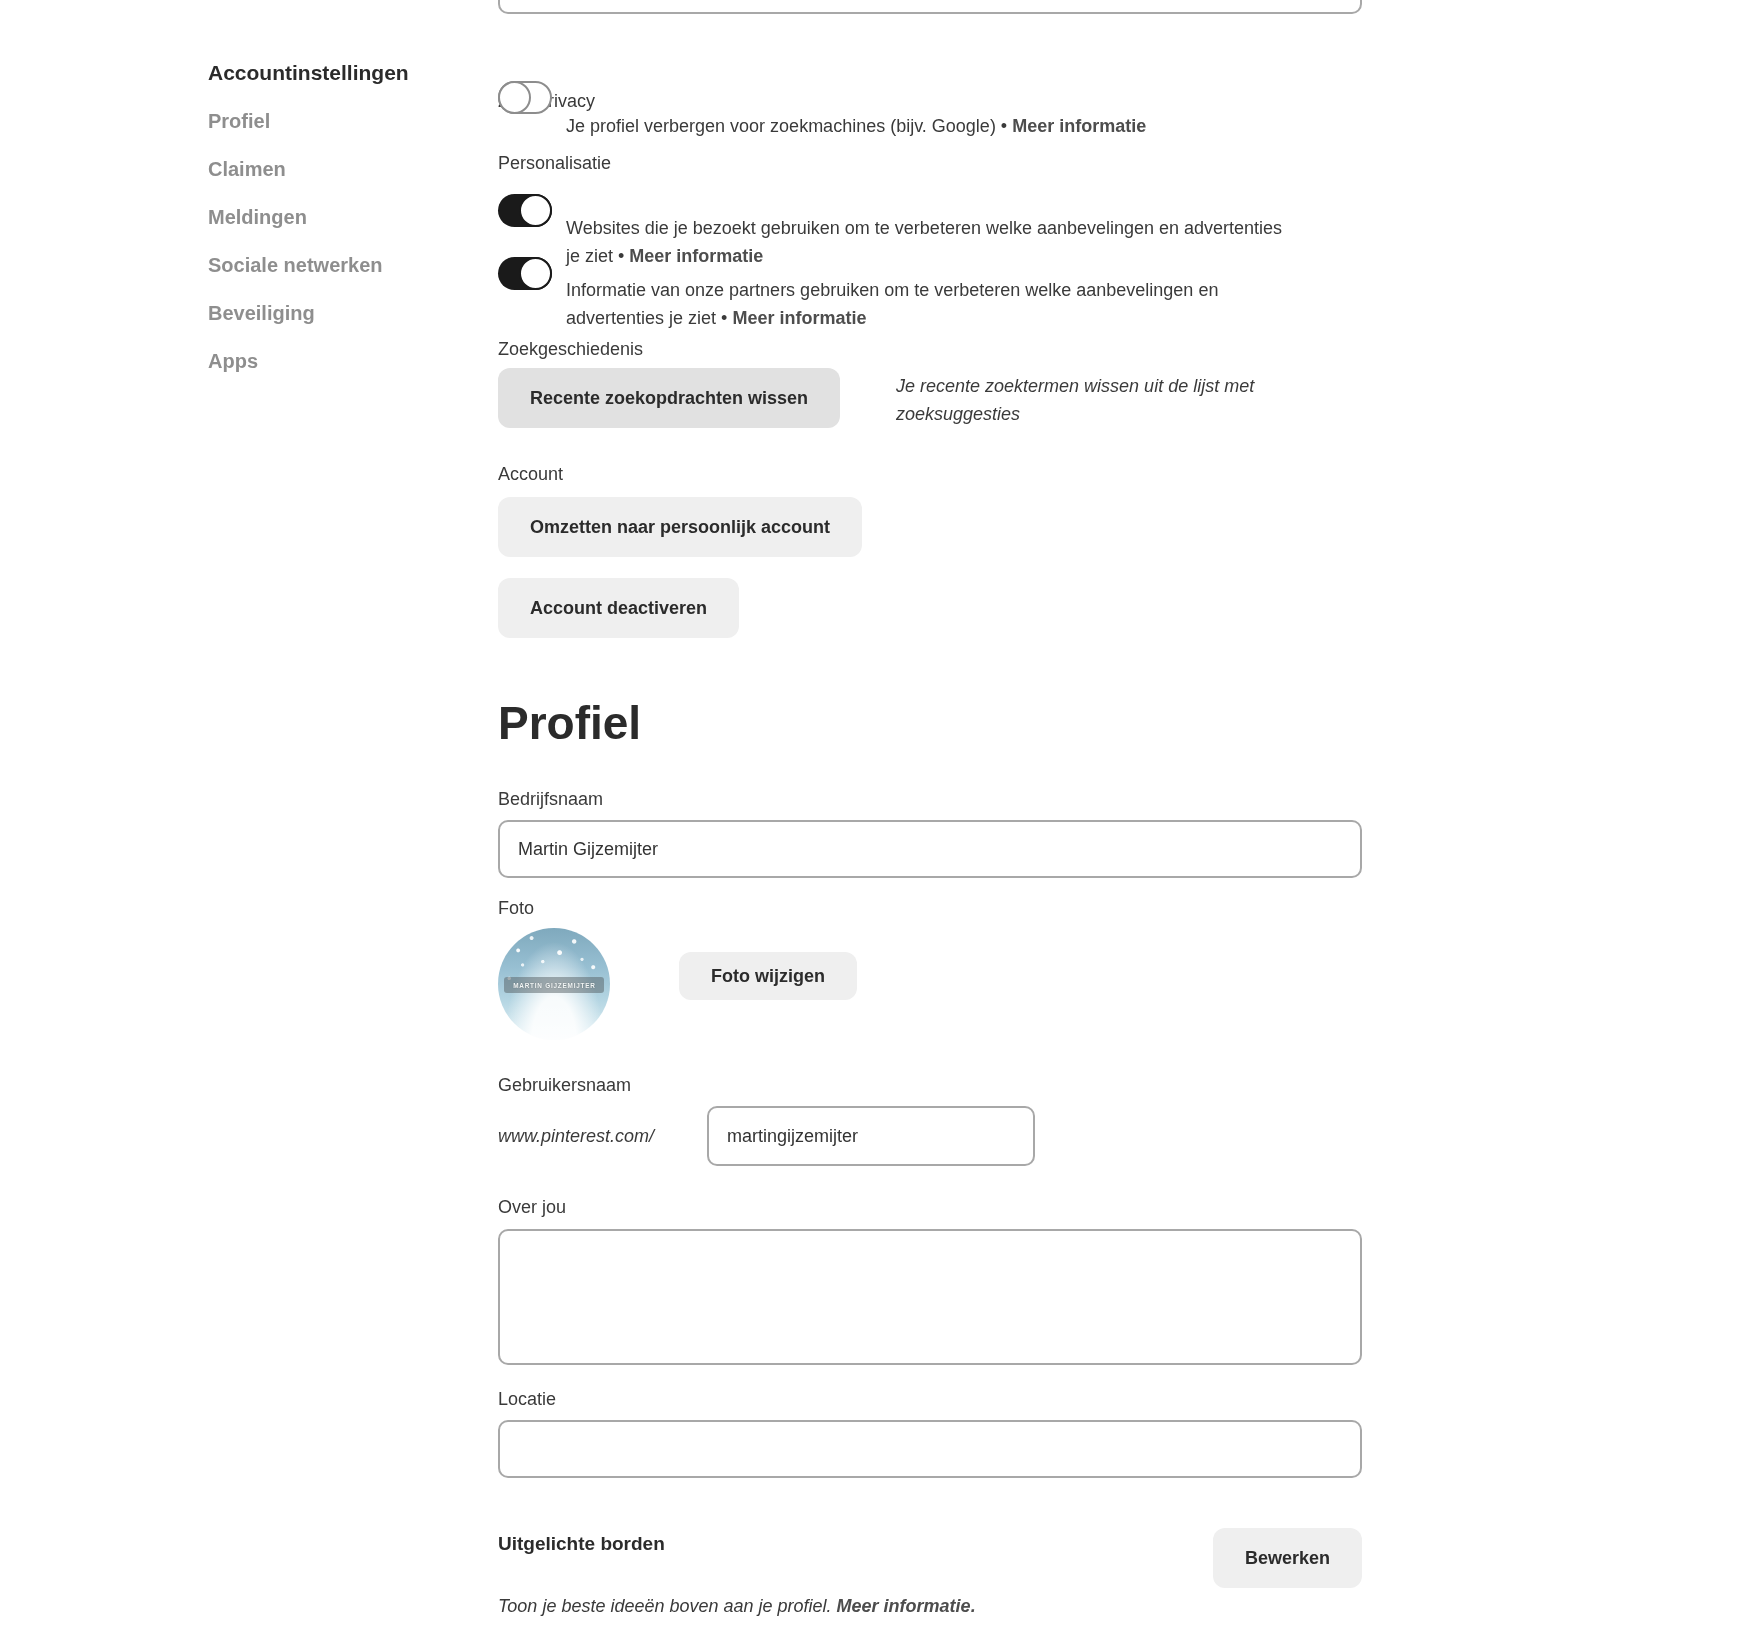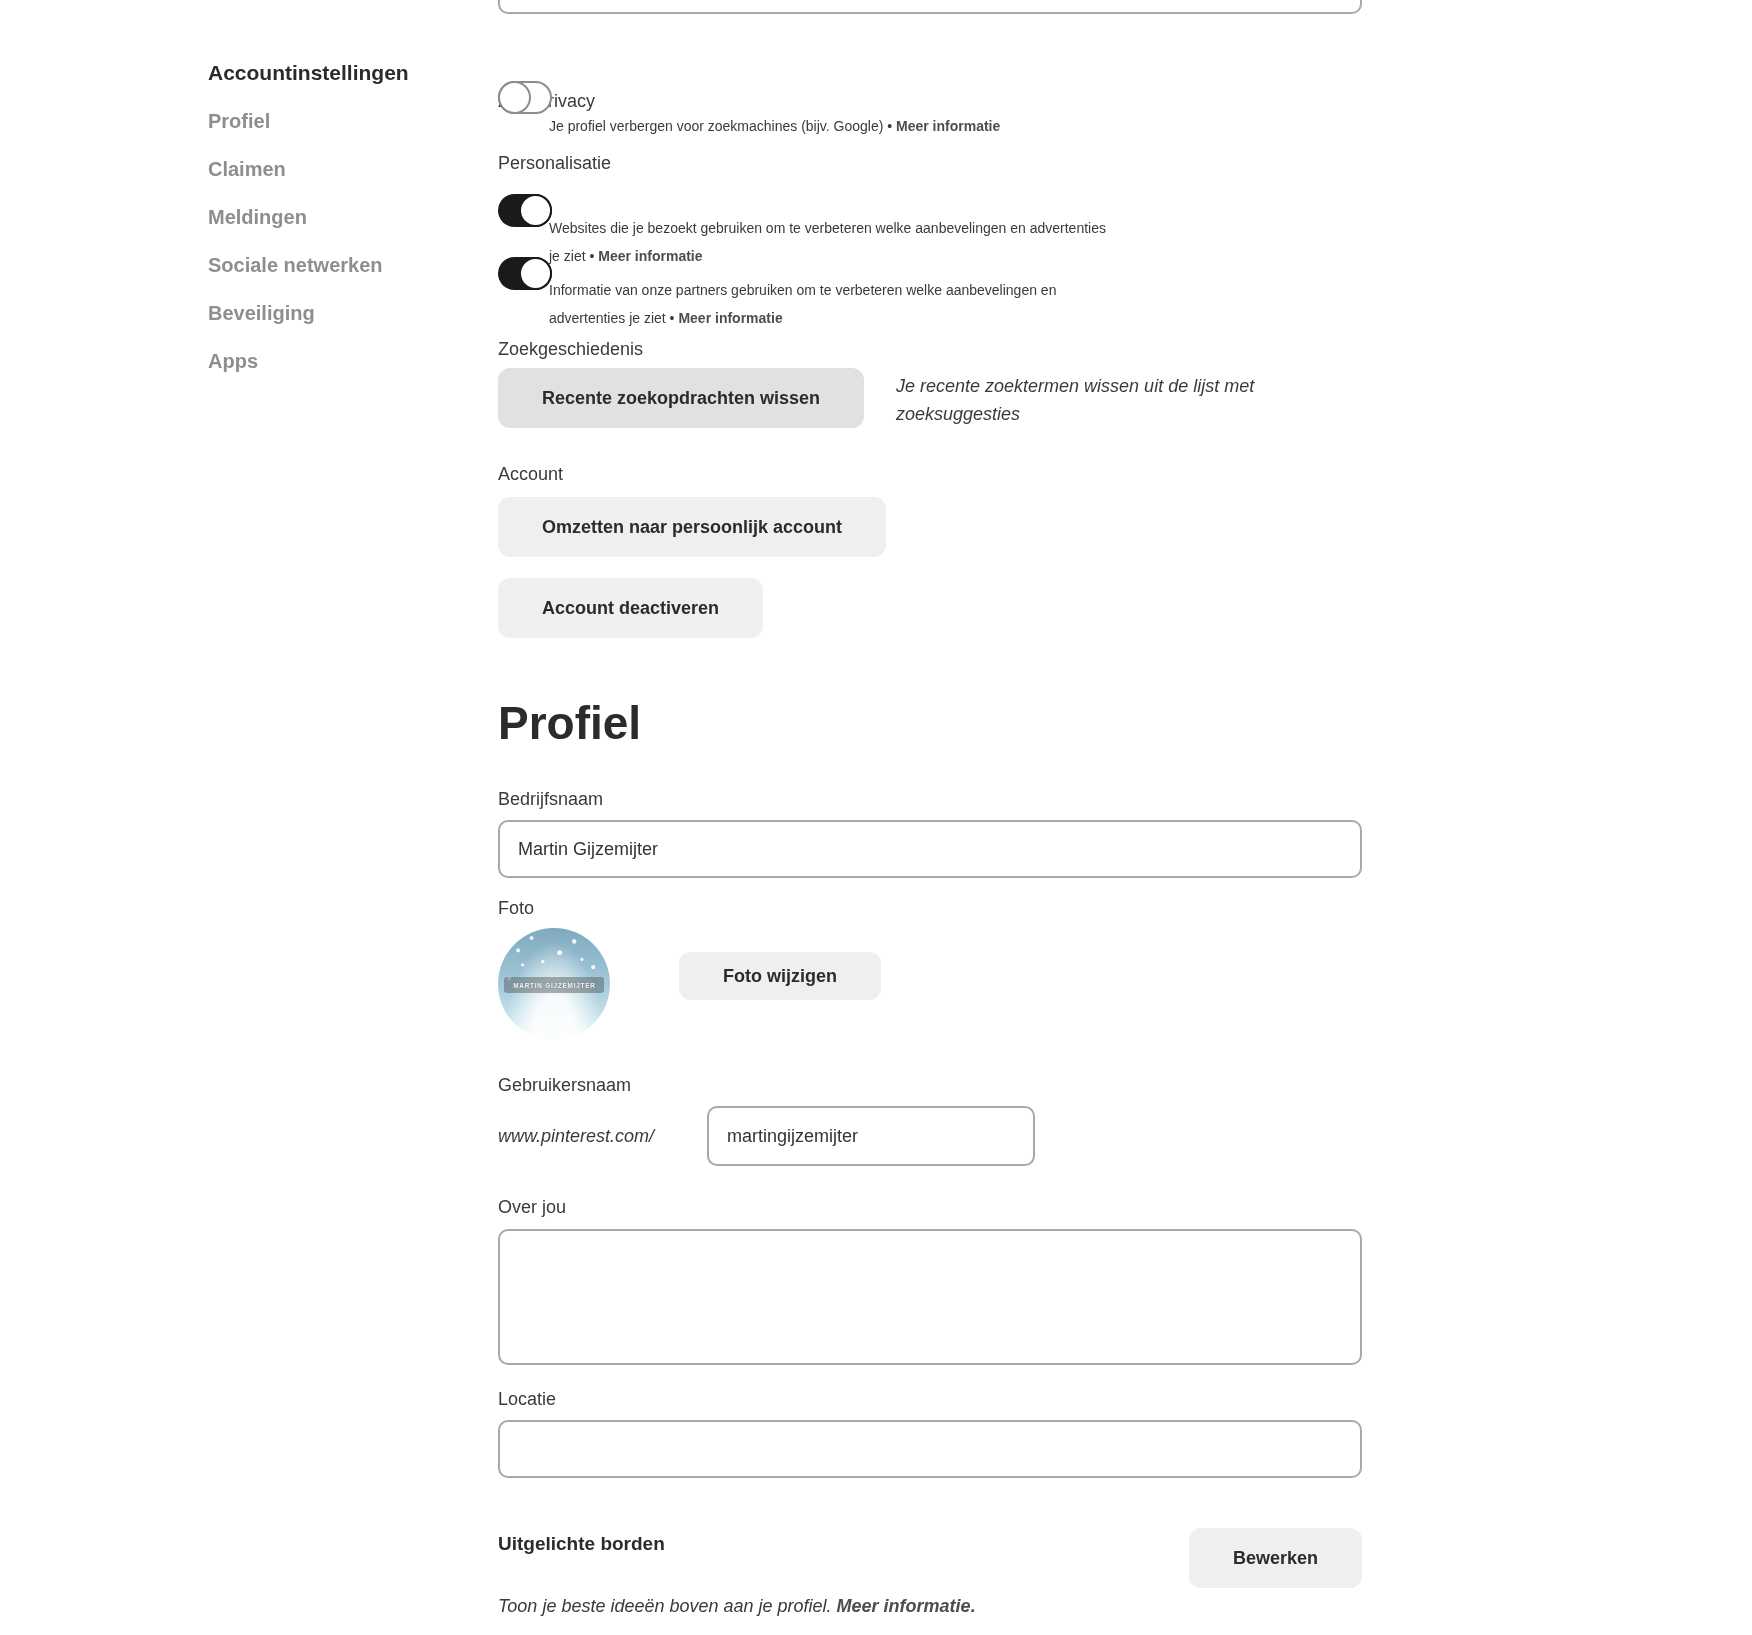--- a/index.html
+++ b/index.html
@@ -19,32 +19,32 @@
   .text-input{position:absolute;box-sizing:border-box;background:#fff;outline:none;
               border:2px solid var(--input-border,#a8a8a8);border-radius:10px;
               font-size:18px;color:#333;padding:0 18px;font-family:inherit;}
   .text-area{position:absolute;box-sizing:border-box;background:#fff;outline:none;resize:none;
              border:2px solid var(--input-border,#a8a8a8);border-radius:10px;
              font-size:18px;color:#333;padding:12px 18px;font-family:inherit;}
 
   .btn{position:absolute;display:inline-flex;align-items:center;justify-content:center;
        background:var(--button-bg,#efefef);border:none;border-radius:12px;
        font-weight:700;font-size:18px;color:var(--text-dark,#2b2b2b);
-       padding:0 44px;cursor:pointer;font-family:inherit;white-space:nowrap;}
+       padding:0 32px;cursor:pointer;font-family:inherit;white-space:nowrap;}
   .btn.strong{background:var(--button-bg-strong,#e1e1e1);}
 
   
   .toggle{position:absolute;width:54px;height:33px;border-radius:17px;box-sizing:border-box;cursor:pointer;}
   .toggle .knob{position:absolute;width:33px;height:33px;border-radius:50%;box-sizing:border-box;background:#fff;}
   .toggle.on{background:var(--toggle-on,#1a1a1a);}
   .toggle.on .knob{right:0;top:0;border:2px solid var(--toggle-on,#1a1a1a);}
   .toggle.off{background:#fff;border:2px solid var(--toggle-off-border,#8d8d8d);}
   .toggle.off .knob{left:-2px;top:-2px;border:2px solid var(--toggle-off-border,#8d8d8d);}
 
-  .toggle-text{position:absolute;left:51px;font-size:14px;line-height:28px;color:var(--text-body,#3a3a3a);
+  .toggle-text{position:absolute;left:68px;font-size:18px;line-height:28px;color:var(--text-body,#3a3a3a);
                white-space:pre-line;width:800px;}
   .more{font-weight:700;color:#4d4d4d;cursor:pointer;}
 
   
   .avatar{position:absolute;left:0;top:928px;width:112px;height:112px;border-radius:50%;overflow:hidden;
     background-image:
       radial-gradient(circle at 18% 20%, rgba(255,255,255,.95) 1.4px, transparent 2.4px),
       radial-gradient(circle at 68% 12%, rgba(255,255,255,.9) 1.7px, transparent 2.7px),
       radial-gradient(circle at 40% 30%, rgba(255,255,255,.85) 1.3px, transparent 2.1px),
       radial-gradient(circle at 85% 35%, rgba(255,255,255,.9) 1.5px, transparent 2.5px),

